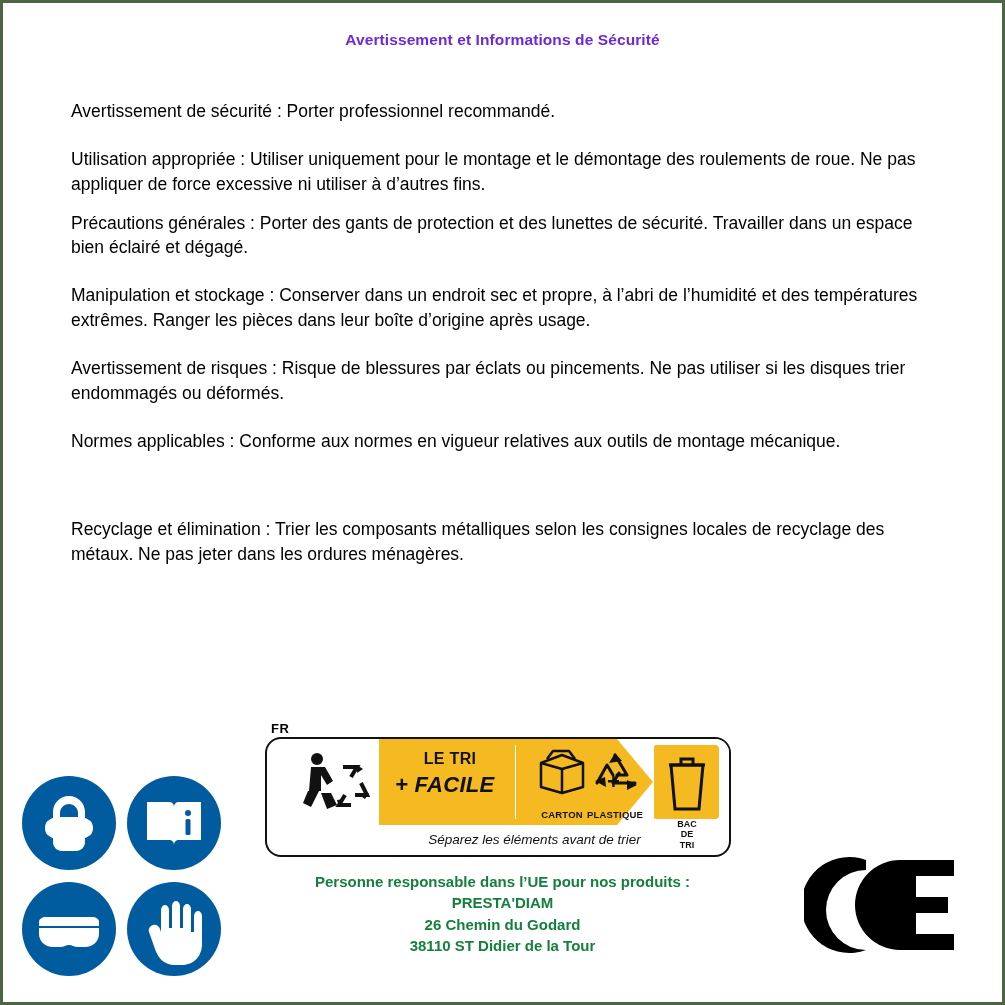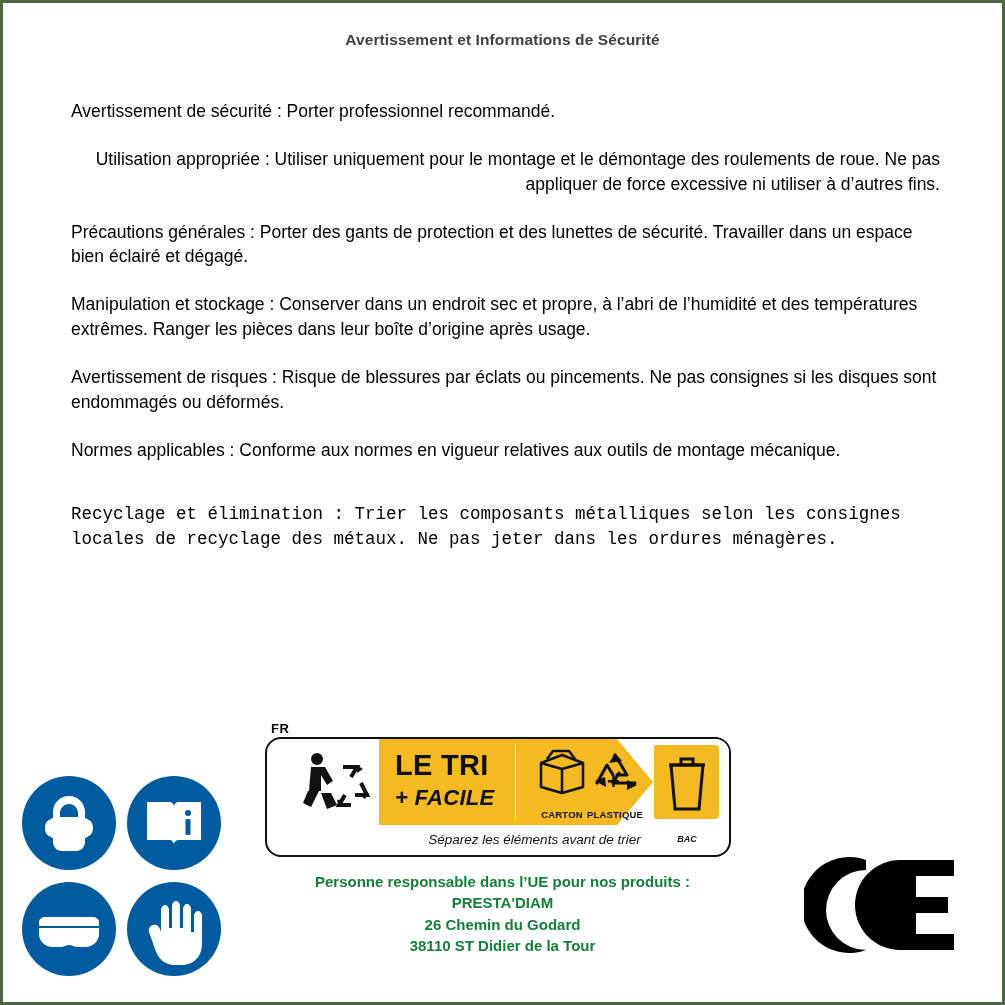--- a/index.html
+++ b/index.html
@@ -18,42 +18,42 @@
     box-sizing: border-box;
     width: 1005px;
     height: 1005px;
     border: 3px solid #4a6741;
     background: #ffffff;
   }
   .doc-title {
     text-align: center;
     font-size: 15.5px;
     font-weight: bold;
-    color: #404040;
+    color: #6d28d9;
     margin-top: 28px;
     letter-spacing: 0.1px;
   }
   .body-text {
     margin: 0;
     padding: 0 62px 0 68px;
   }
   .para {
     font-size: 17.5px;
     line-height: 1.42;
     color: #000;
     margin: 0;
     padding: 0;
   }
   .para.p1 { margin-top: 50px; }
-  .para.p2 { margin-top: 23px; text-align: right; }
-  .para.p3 { margin-top: 23px; }
+  .para.p2 { margin-top: 23px; }
+  .para.p3 { margin-top: 14px; }
   .para.p4 { margin-top: 23px; }
   .para.p5 { margin-top: 23px; }
   .para.p6 { margin-top: 23px; }
-  .para.p7 { margin-top: 40px; font-family: Liberation Mono, monospace; }
+  .para.p7 { margin-top: 64px; }
 
   
   .pictos {
     position: absolute;
     left: 14px;
     bottom: 18px;
     width: 210px;
     height: 210px;
   }
   .picto {
@@ -141,21 +141,21 @@
   }
   .tri-text {
     position: absolute;
     left: 128px;
     top: 12px;
     width: 110px;
     font-weight: bold;
     color: #111;
     line-height: 1.0;
   }
-  .tri-text .l1 { font-size: 29px; letter-spacing: 0.3px;}
+  .tri-text .l1 { font-size: 16px; letter-spacing: 0.3px; text-align: center;}
   .tri-text .l2 { font-size: 22px; margin-top: 7px; letter-spacing: 0.3px; font-style: italic;}
   .tri-sep {
     position: absolute;
     top: 6px;
     width: 1px;
     height: 74px;
     background: #fff;
   }
   .mat {
     position: absolute;
@@ -182,22 +182,21 @@
     left: 394px;
     top: 10px;
     width: 52px;
     text-align: center;
   }
   .bac .bac-txt {
     font-size: 9px;
     font-weight: bold;
     color: #111;
     line-height: 1.05;
-    margin-top: 16px;
-    font-style: italic;
+    margin-top: 1px;
   }
   .tri-footer {
     position: absolute;
     left: 0;
     top: 86px;
     width: 535px;
     height: 28px;
     display: flex;
     align-items: center;
     justify-content: center;
@@ -235,21 +234,21 @@
 
 <div class="page">
 
   <div class="doc-title">Avertissement et Informations de Sécurité</div>
 
   <div class="body-text">
     <p class="para p1">Avertissement de sécurité : Porter professionnel recommandé.</p>
     <p class="para p2">Utilisation appropriée : Utiliser uniquement pour le montage et le démontage des roulements de roue. Ne pas appliquer de force excessive ni utiliser à d’autres fins.</p>
     <p class="para p3">Précautions générales : Porter des gants de protection et des lunettes de sécurité. Travailler dans un espace bien éclairé et dégagé.</p>
     <p class="para p4">Manipulation et stockage : Conserver dans un endroit sec et propre, à l’abri de l’humidité et des températures extrêmes. Ranger les pièces dans leur boîte d’origine après usage.</p>
-    <p class="para p5">Avertissement de risques : Risque de blessures par éclats ou pincements. Ne pas consignes si les disques sont endommagés ou déformés.</p>
+    <p class="para p5">Avertissement de risques : Risque de blessures par éclats ou pincements. Ne pas utiliser si les disques trier endommagés ou déformés.</p>
     <p class="para p6">Normes applicables : Conforme aux normes en vigueur relatives aux outils de montage mécanique.</p>
     <p class="para p7">Recyclage et élimination : Trier les composants métalliques selon les consignes locales de recyclage des métaux. Ne pas jeter dans les ordures ménagères.</p>
   </div>
 
   <div class="pictos">
 
     <div class="picto tl">
       <svg viewBox="0 0 94 94" aria-hidden="true">
         <g fill="#ffffff">
           <path d="M47 20c-9 0-16 7-16 16v6c-4 1-7 5-7 10s3 9 7 10v4c0 5 4 9 9 9h14c5 0 9-4 9-9v-4c4-1 7-5 7-10s-3-9-7-10v-6c0-9-7-16-16-16zm0 8c5 0 9 4 9 9v4H38v-4c0-5 4-9 9-9z"></path>

